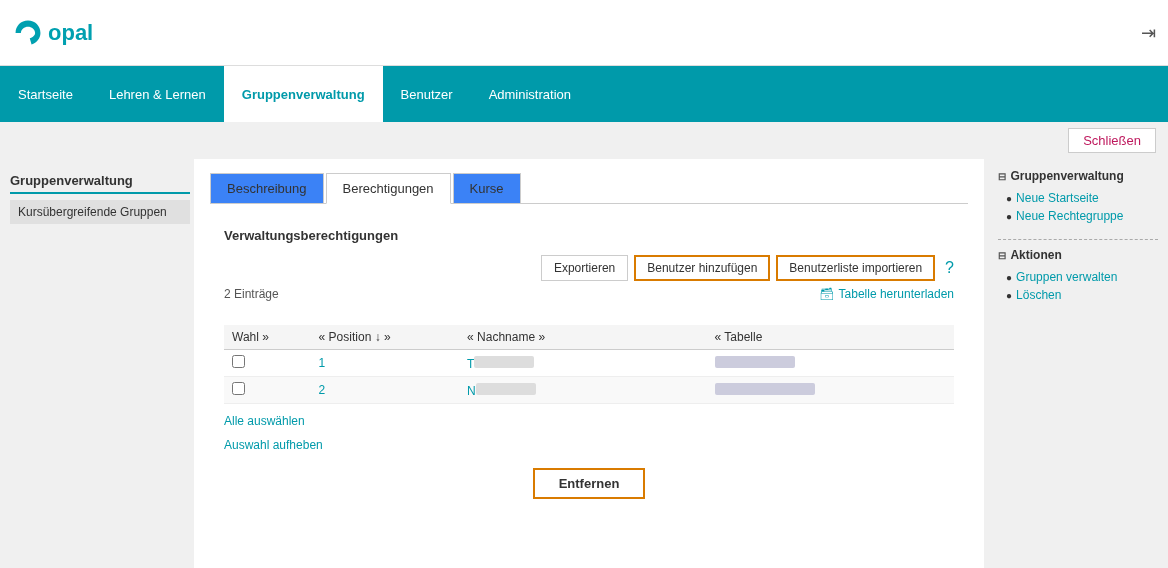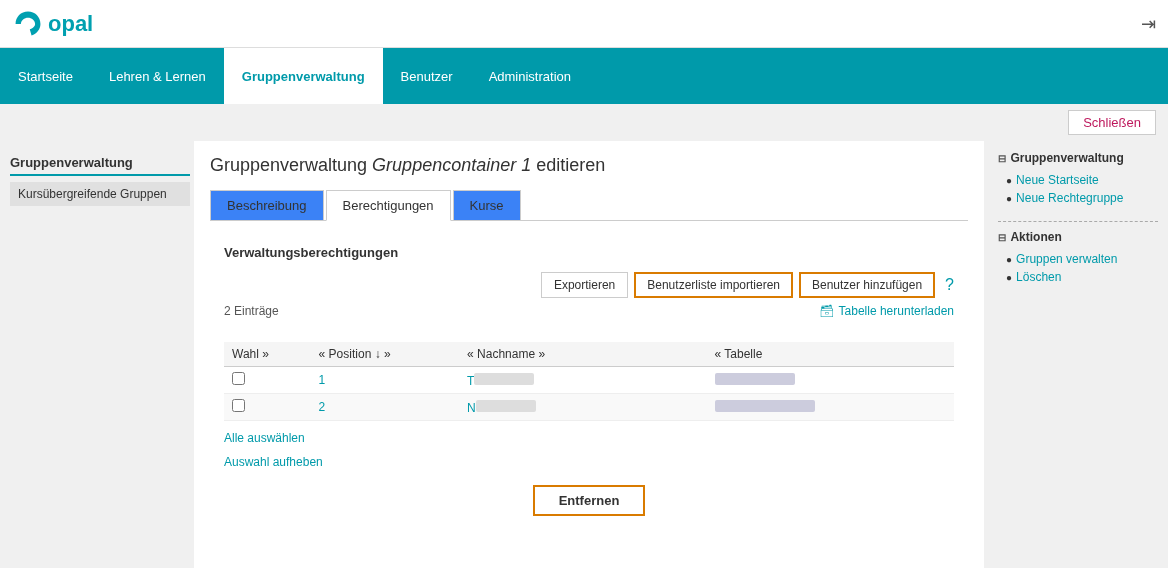--- a/index.html
+++ b/index.html
@@ -4,21 +4,21 @@
   <style>
     * { box-sizing: border-box; margin: 0; padding: 0; }
     body { font-family: Arial, sans-serif; font-size: 13px; background: #f0f0f0; color: #333; }
 
     
     .top-bar {
       background: #fff;
       display: flex;
       align-items: center;
       padding: 8px 12px;
-      height: 48px;
+      height: 66px;
       border-bottom: 1px solid #ddd;
     }
     .logo { display: flex; align-items: center; }
     .logo-text { font-size: 22px; font-weight: bold; color: #00a0b0; }
     .logo-icon { width: 32px; height: 32px; margin-right: 4px; }
     .top-right { margin-left: auto; }
     .logout-icon { color: #555; font-size: 18px; cursor: pointer; }
 
     
     .nav-bar {
@@ -305,37 +305,34 @@
 </div>
 
 <div class="main-layout">
 
   <div class="left-sidebar">
     <div class="sidebar-section-title">Gruppenverwaltung</div>
     <div class="sidebar-item">Kursübergreifende Gruppen</div>
   </div>
 
   <div class="content-area">
-    <h1 class="page-title">
-      <span>Gruppenverwaltung </span><em>Gruppencontainer 1</em><span> editieren</span>
-    </h1>
 
     <div class="tabs">
       <div class="tab">Beschreibung</div>
       <div class="tab active">Berechtigungen</div>
       <div class="tab">Kurse</div>
     </div>
 
     <div class="panel">
       <div class="panel-title">Verwaltungsberechtigungen</div>
 
       <div class="toolbar">
         <button class="btn">Exportieren</button>
+        <button class="btn btn-highlighted">Benutzer hinzufügen</button>
         <button class="btn btn-highlighted">Benutzerliste importieren</button>
-        <button class="btn btn-highlighted">Benutzer hinzufügen</button>
         <span class="help-icon">?</span>
       </div>
 
       <div class="table-info">
         <span class="entries-count">2 Einträge</span>
         <a class="download-link">
           <span>🗃</span>
           <span>Tabelle herunterladen</span>
         </a>
       </div>

